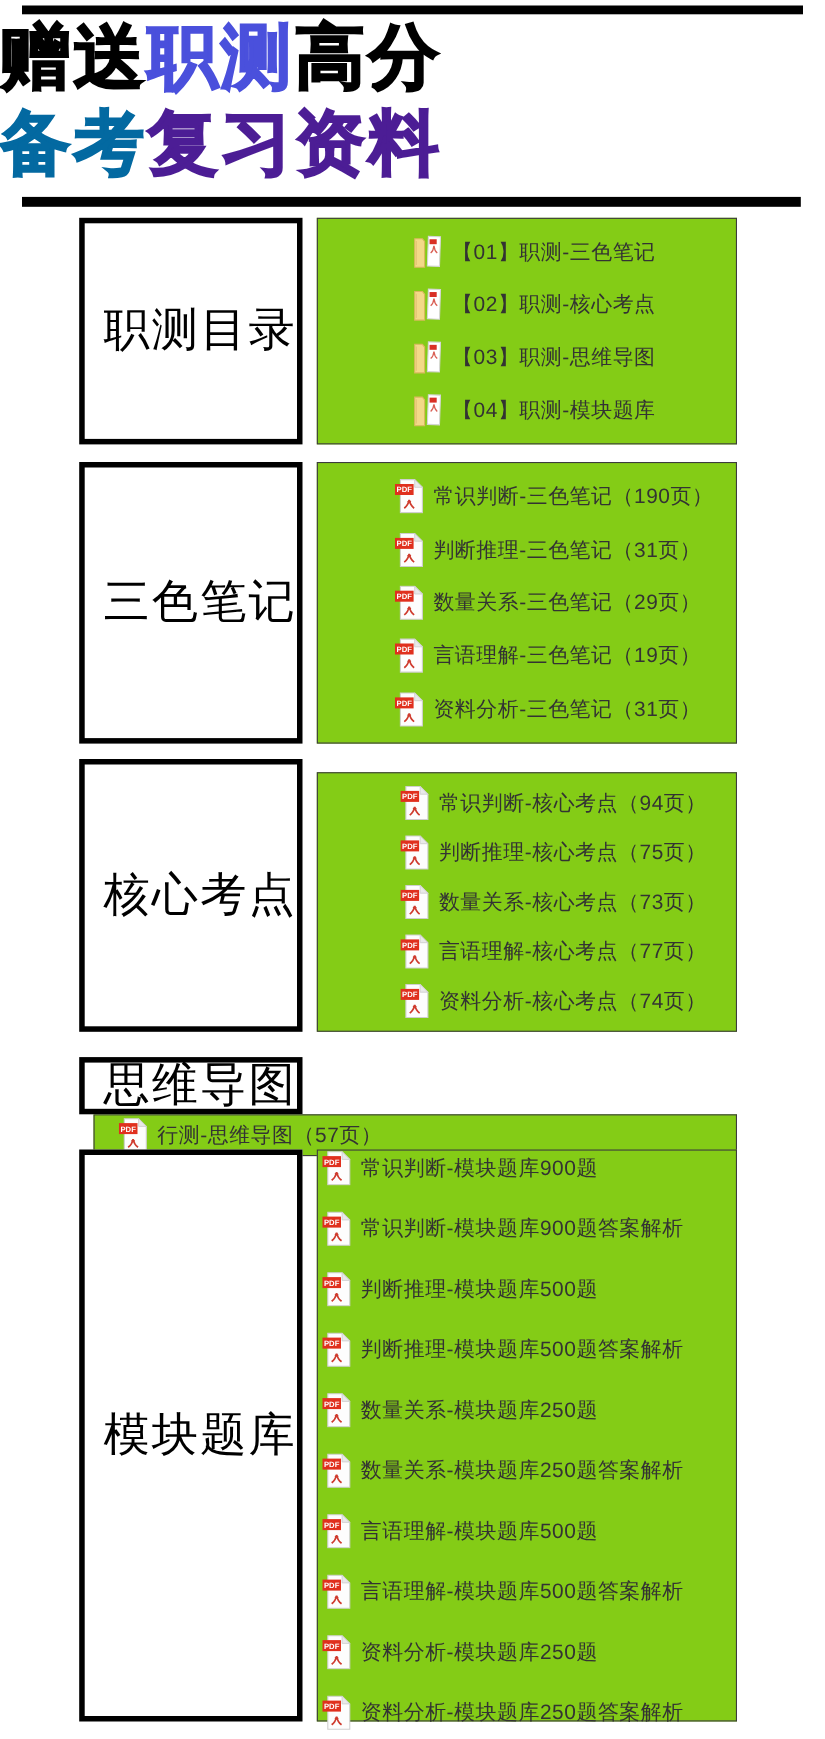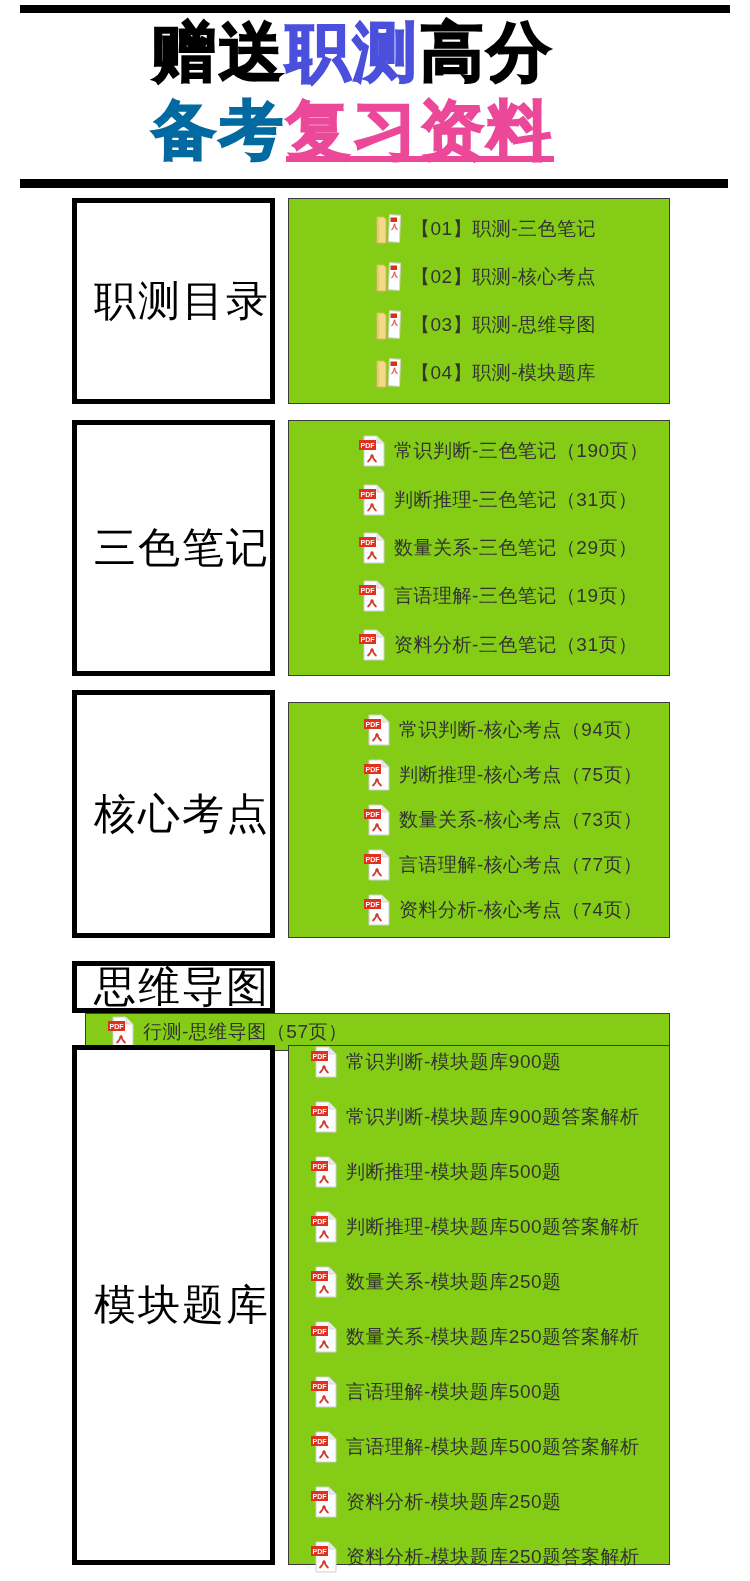--- a/index.html
+++ b/index.html
@@ -3,23 +3,23 @@
 <meta charset="utf-8">
 <style>
   * { margin:0; padding:0; box-sizing:border-box; }
   html,body { background:#fff; }
   body { width:750px; height:1581px; position:relative; overflow:hidden;
          font-family:"Liberation Sans","DejaVu Sans",sans-serif; }
 
   .top-bar   { position:absolute; left:20px; top:5px;   width:710px; height:8px; background:#000; }
   .divider   { position:absolute; left:20px; top:179px; width:708px; height:9px; background:#000; }
 
-  .title { position:absolute; left:0; top:13px; width:622px; text-align:center;
+  .title { position:absolute; left:0; top:13px; width:622px; 
            font-weight:900; font-size:64px; line-height:78px; letter-spacing:3px;
-           -webkit-text-stroke:2px currentColor; white-space:nowrap;margin-left:42px; }
+           -webkit-text-stroke:2px currentColor; white-space:nowrap; }
   .title-line { height:78px; }
 
   .sections { position:absolute; left:72px; top:188px; width:598px; }
   .section  { display:flex; align-items:stretch; }
 
   .label-box { flex:none; width:203px; border:5px solid #000; background:#fff;
                display:flex; align-items:center; justify-content:flex-end; }
   .label-text { font-family:"Liberation Serif","DejaVu Serif",serif; font-size:42px;
                 line-height:1; color:#000; letter-spacing:2px; white-space:nowrap; }
 
@@ -30,21 +30,21 @@
   .icon-slot { flex:none; display:inline-flex; margin-right:9px; }
   .item-text { font-size:19px; color:#333; white-space:nowrap; letter-spacing:0.5px; }
 </style>
 </head>
 <body>
 
 <div class="top-bar"></div>
 
 <div class="title">
   <div class="title-line" id="title-line1"><span style="color: rgb(0, 0, 0);">赠送</span><span style="color: rgb(74, 80, 220);">职测</span><span style="color: rgb(0, 0, 0);">高分</span></div>
-  <div class="title-line" id="title-line2"><span style="color: #0369a1;">备考</span><span style="color: #ec4899; text-decoration: underline;">复习资料</span></div>
+  <div class="title-line" id="title-line2"><span style="color: #0369a1;">备考</span><span style="color: #4c1d95;">复习资料</span></div>
 </div>
 
 <div class="divider"></div>
 
 <div class="sections" id="sections">
   <section class="section" style="margin-top: 10px; height: 206px;">
     <div class="label-box">
       <span class="label-text">职测目录</span>
     </div>
     <div class="panel" style="padding-left: 85px;">
@@ -274,21 +274,21 @@
 </span>
     <span class="item-text">行测-思维导图（57页）</span>
   </div>
 </div>
   </section>
 
   <section class="section" style="margin-top: 27px; height: 520px;">
     <div class="label-box">
       <span class="label-text">模块题库</span>
     </div>
-    <div class="panel" style="padding-left: 22px; gap: 23px;">
+    <div class="panel" style="padding-left: 4px; gap: 23px;">
   <div class="item">
     <span class="icon-slot">
   <svg width="26" height="32" viewBox="0 0 26 32" xmlns="http://www.w3.org/2000/svg">
     <path d="M5 1 h13 l7 7 v23 H5 Z" fill="#fdfdfd" stroke="#cfcfcf" stroke-width="1"></path>
     <path d="M18 1 v7 h7 Z" fill="#e9e9e9" stroke="#cfcfcf" stroke-width="0.8"></path>
     <rect x="0" y="5" width="17" height="10" fill="#e0301e"></rect>
     <text x="8.5" y="12.7" font-size="7" font-weight="bold" fill="#ffffff" text-anchor="middle" font-family="Liberation Sans, sans-serif">PDF</text>
     <path d="M8.5 27 Q12 24.5 13 19.5 Q14 24.5 17.5 27" stroke="#cf3b2e" stroke-width="1.6" fill="none"></path>
     <path d="M11.5 21.5 q1.5 -1.5 3 0" stroke="#cf3b2e" stroke-width="1.2" fill="none"></path>
   </svg>

